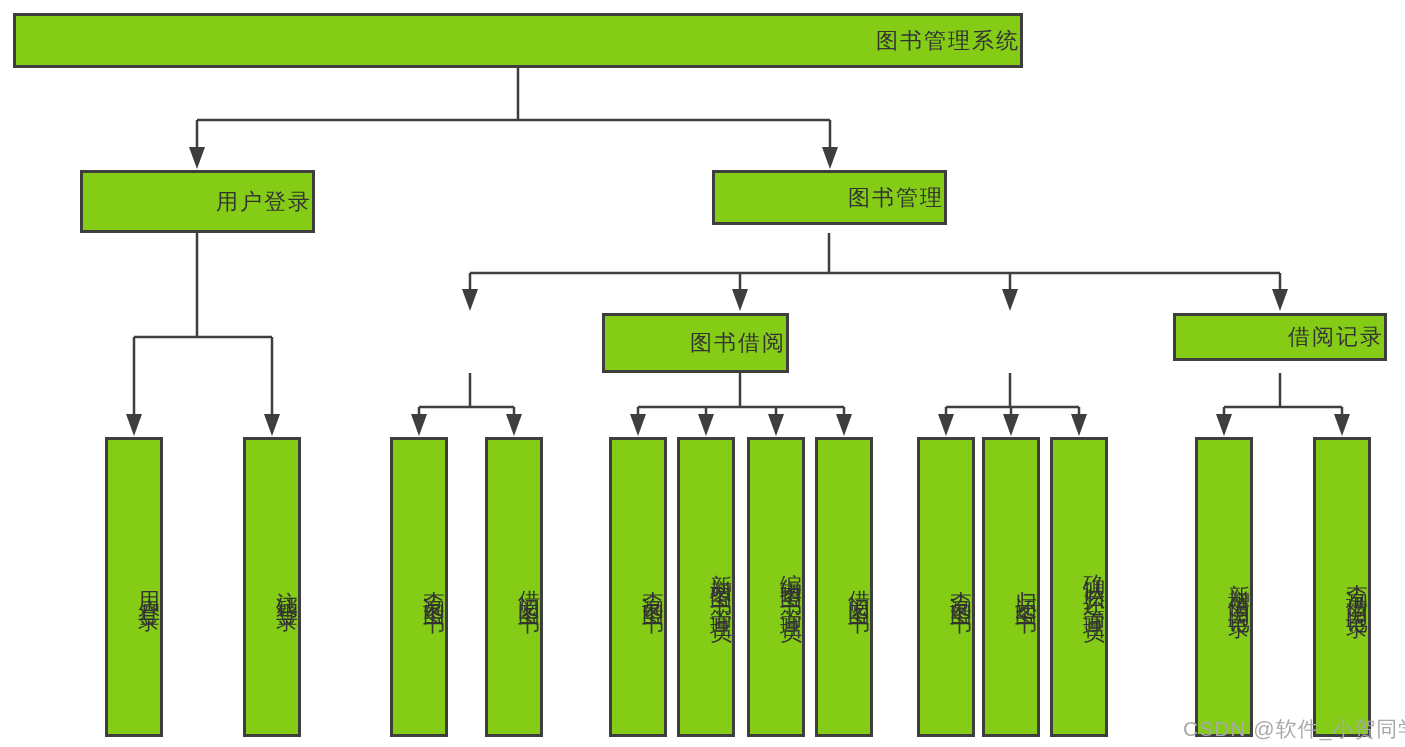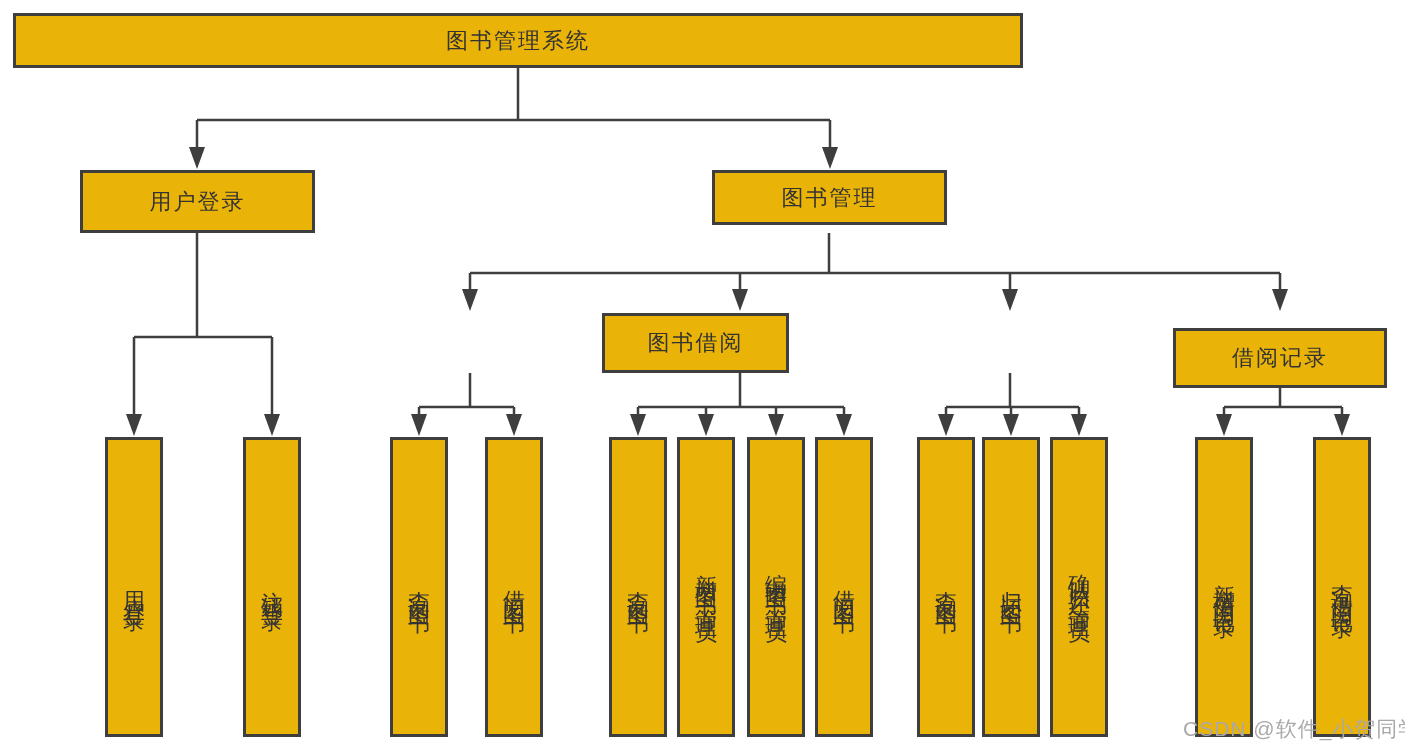--- a/index.html
+++ b/index.html
@@ -7,23 +7,23 @@
     position:relative;
     width:1405px;height:747px;
     background:#ffffff;
     font-family:"Liberation Sans","DejaVu Sans",sans-serif;
     overflow:hidden;
   }
   .wires{position:absolute;left:0;top:0;z-index:0;}
   .node{
     position:absolute;
     box-sizing:border-box;
-    background:#eab308;
+    background:#84cc16;
     border:3px solid #3e3e3e;
-    display:flex;align-items:center;justify-content:center;
+    display:flex;align-items:center;justify-content:flex-end;
     color:#333333;
     font-size:22px;
     letter-spacing:2px;
     z-index:1;
     white-space:nowrap;
   }
   .leaf .vtext{
     writing-mode:vertical-rl;
     text-orientation:mixed;
     letter-spacing:7px;
@@ -86,21 +86,21 @@
   <div class="node" style="left:80px;top:170px;width:235px;height:63px">
     <span>用户登录</span>
   </div>
   <div class="node" style="left:712px;top:170px;width:235px;height:55px">
     <span>图书管理</span>
   </div>
 
   <div class="node" style="left:602px;top:313px;width:187px;height:60px">
     <span>图书借阅</span>
   </div>
-  <div class="node" style="left:1173px;top:328px;width:214px;height:60px">
+  <div class="node" style="left:1173px;top:313px;width:214px;height:48px">
     <span>借阅记录</span>
   </div>
 
   <div class="node leaf" style="left:105px;top:437px;width:58px;height:300px">
     <span class="vtext">用户登录</span>
   </div>
   <div class="node leaf" style="left:243px;top:437px;width:58px;height:300px">
     <span class="vtext">注销登录</span>
   </div>
   <div class="node leaf" style="left:390px;top:437px;width:58px;height:300px">

